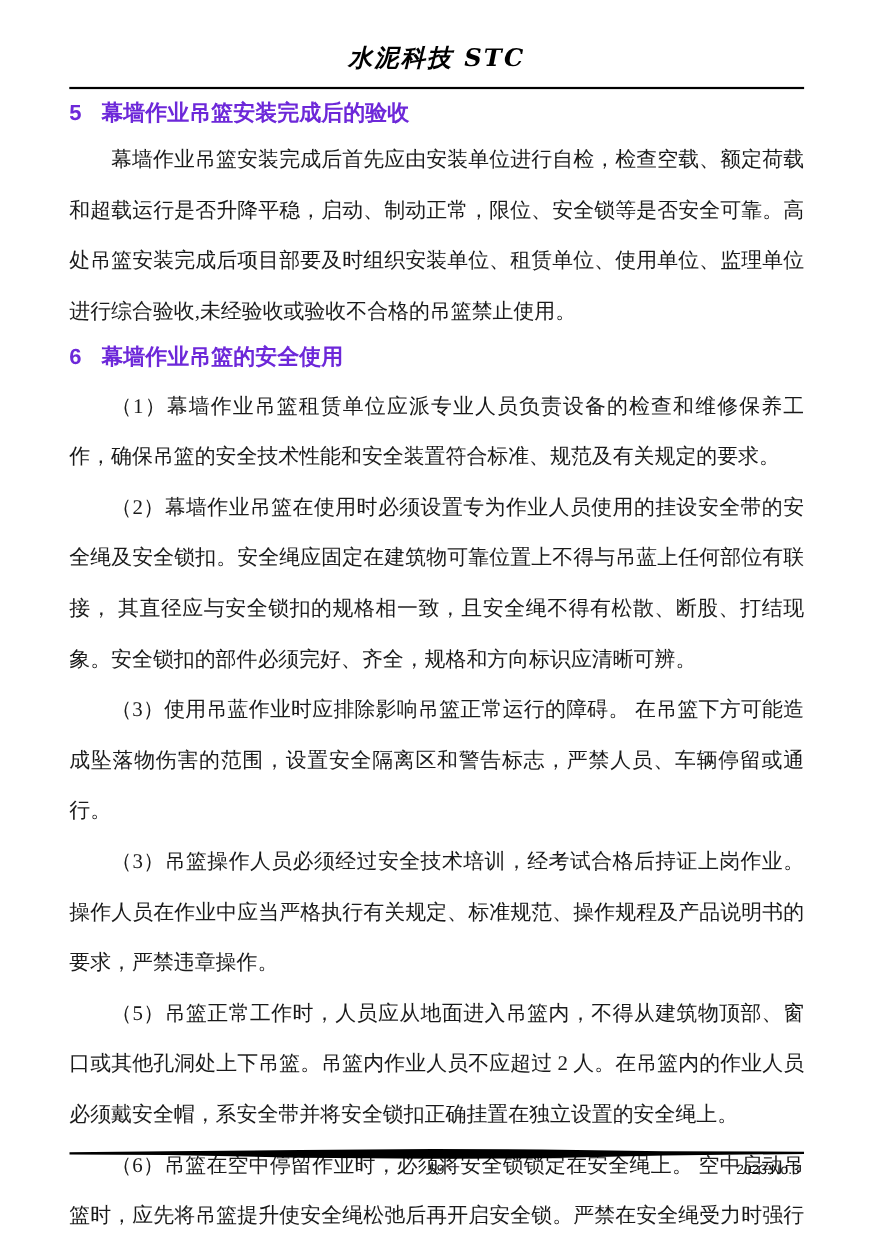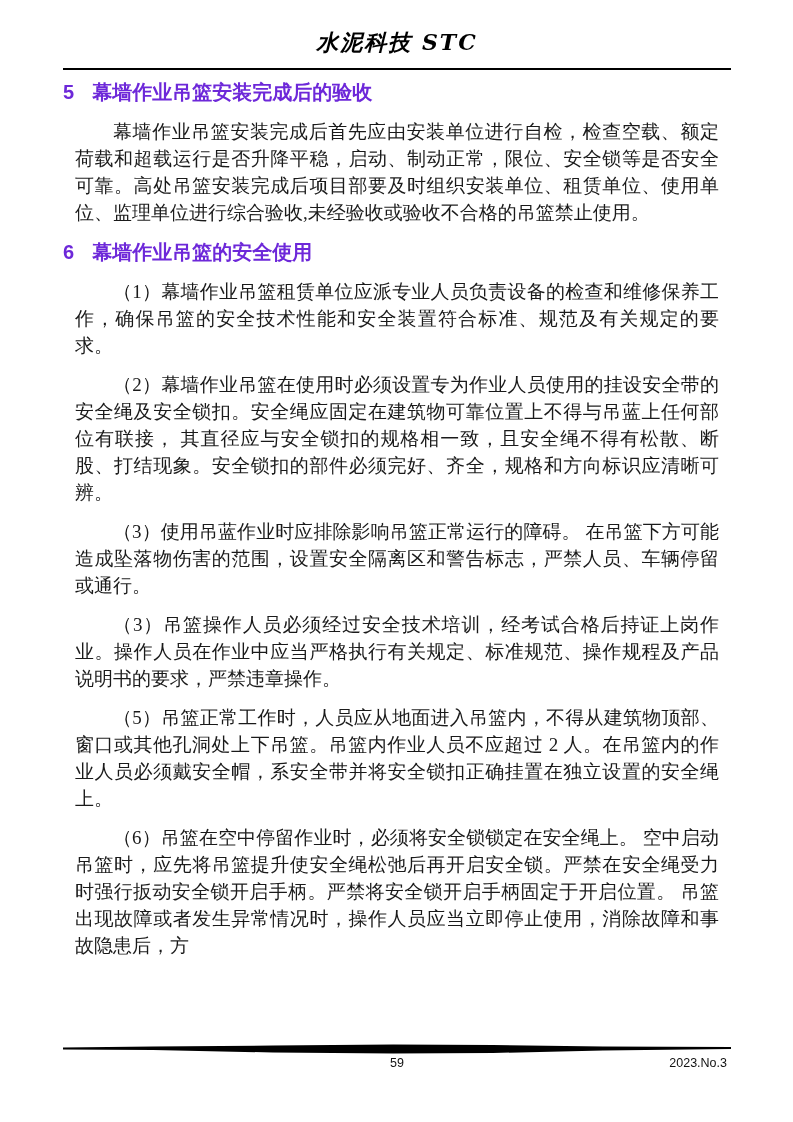--- a/index.html
+++ b/index.html
@@ -16,21 +16,21 @@
     font-family: "Liberation Serif", "DejaVu Serif", serif;
     color: #000000;
   }
   .content {
     position: absolute;
     left: 63px;
     top: 0;
     width: 668px;
   }
   .journal-header {
-    padding-top: 28px;
+    padding-top: 39px;
     text-align: center;
   }
   .journal-title {
     font-family: "DejaVu Serif", serif;
     font-style: italic;
     font-weight: bold;
     font-size: 22px;
     letter-spacing: 2px;
     line-height: 28px;
   }
@@ -50,23 +50,23 @@
   }
   .section-heading .sec-num {
     display: inline-block;
     margin-right: 18px;
   }
   .sec6 {
     margin-top: 4px;
     margin-bottom: 8px;
   }
   .body-para {
-    margin: 12px;
+    margin: 0;
     font-size: 19px;
-    line-height: 27px;
+    line-height: 46px;
     text-align: justify;
     text-indent: 2em;
     word-break: break-all;
     color: #1a1a1a;
   }
   .page-footer {
     position: absolute;
     left: 63px;
     right: 62px;
     top: 1044px;

